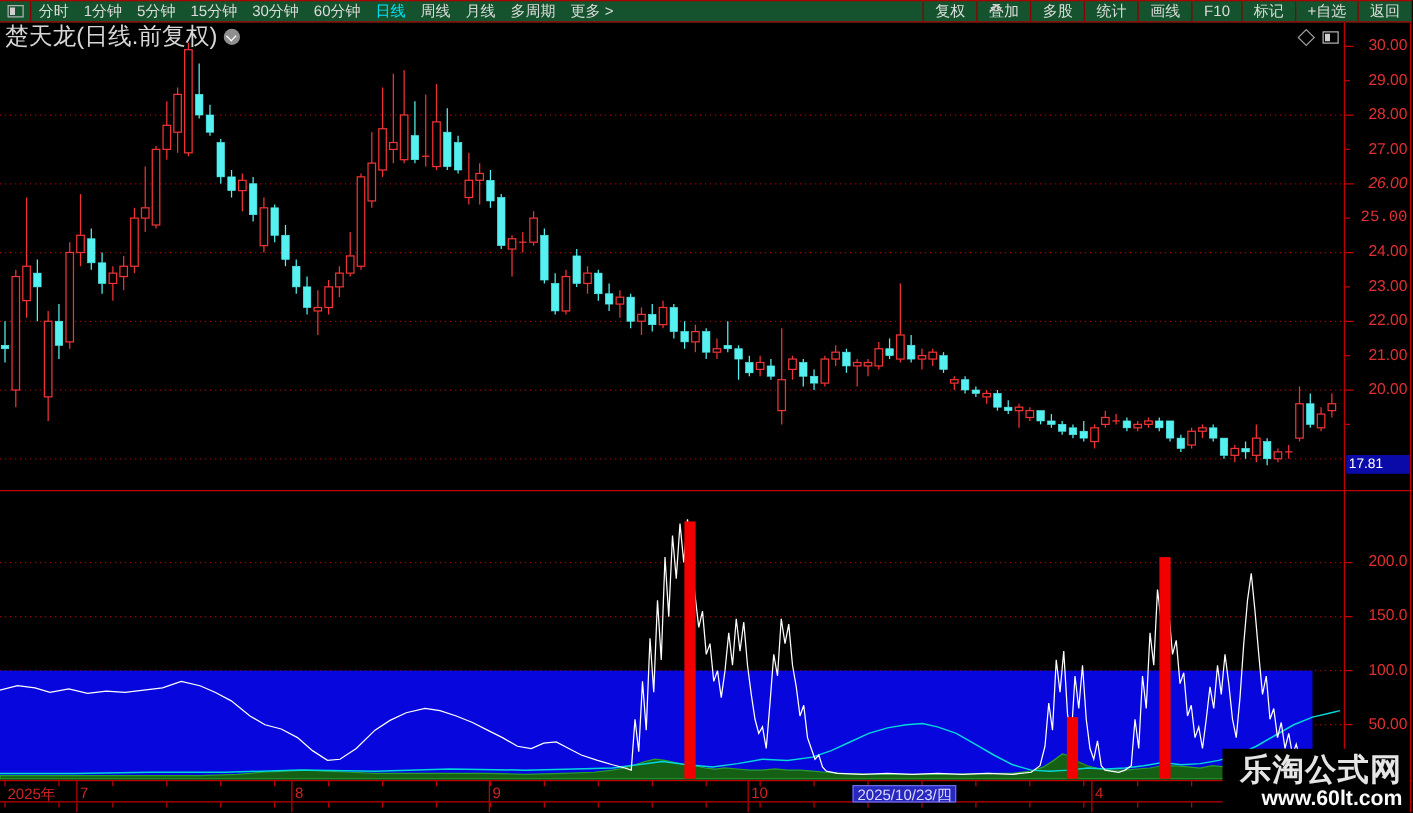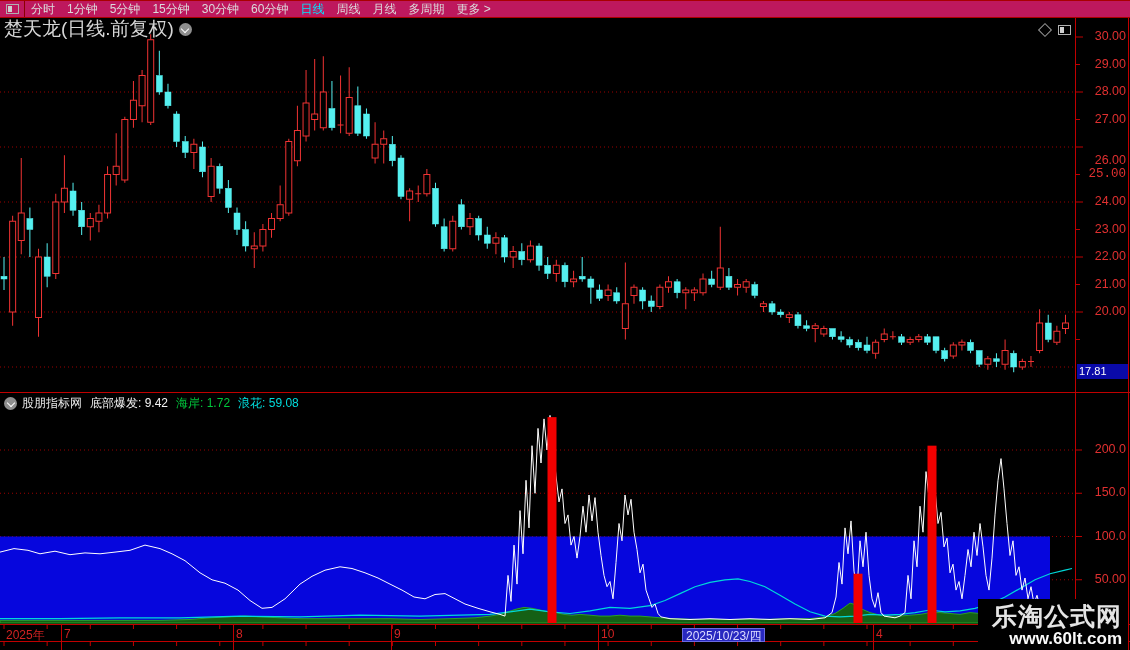--- a/index.html
+++ b/index.html
@@ -3,21 +3,21 @@
 <meta charset="utf-8">
 <style>
   html,body{margin:0;padding:0;background:#000;}
   #app{position:relative;width:1130px;height:650px;background:#000;overflow:hidden;
        font-family:"Liberation Sans",sans-serif;-webkit-font-smoothing:none;}
   #plot{position:absolute;left:0;top:0;width:1130px;height:650px;}
   .layer{position:absolute;left:0;top:0;width:1050px;height:650px;pointer-events:none;}
   
   #toolbar{position:absolute;left:0;top:0;width:1130px;height:18px;display:flex;
            justify-content:space-between;align-items:stretch;border-top:1px solid #a80000;
-           border-bottom:1px solid #a80000;box-sizing:border-box;background:#be185d;z-index:5;}
+           border-bottom:1px solid #a80000;box-sizing:border-box;background:#14532d;z-index:5;}
   .tb-group{display:flex;align-items:stretch;}
   .tb-item{color:#dcdcdc;font-size:12px;line-height:16px;padding:0 7px;white-space:nowrap;cursor:default;}
   .tb-left .tb-item{padding:0 6px;}
   .tb-item.active{color:#00e5ff;}
   .tb-right .tb-item{border-left:1px solid #8a0000;padding:0 9px;}
   .tb-right .tb-item:last-child{border-right:1px solid #8a0000;}
   .tb-iconcell{width:24px;border-right:1px solid #8a0000;display:flex;align-items:center;justify-content:center;}
   .splitrect{width:13px;height:10px;border:1px solid #b0b0b0;box-sizing:border-box;position:relative;}
   .splitrect::after{content:"";position:absolute;left:1px;top:1px;bottom:1px;width:4px;background:#d0d0d0;}
   
@@ -539,63 +539,69 @@
         <div class="tb-item">5分钟</div>
         <div class="tb-item">15分钟</div>
         <div class="tb-item">30分钟</div>
         <div class="tb-item">60分钟</div>
         <div class="tb-item active">日线</div>
         <div class="tb-item">周线</div>
         <div class="tb-item">月线</div>
         <div class="tb-item">多周期</div>
         <div class="tb-item">更多 &gt;</div>
       </div>
+    <div class="tb-group tb-right" id="tb-right">
+        <div class="tb-item">复权</div>
+        <div class="tb-item">叠加</div>
+        <div class="tb-item">多股</div>
+        <div class="tb-item">统计</div>
+        <div class="tb-item">画线</div>
+        <div class="tb-item">F10</div>
+        <div class="tb-item">标记</div>
+        <div class="tb-item">+自选</div>
+        <div class="tb-item">返回</div>
+      </div>
   </div>
 
   <div id="titlerow">
     <span id="chart-title">楚天龙(日线.前复权)</span>
     <span class="circ-chevron"></span>
   </div>
 
   <div id="corner-icons">
     <span class="diamond"></span>
     <span class="splitrect"></span>
   </div>
 
   <div class="layer" id="labels-layer">
       <div class="plabel" style="left: 1076px; top: 29px;">30.00</div>
       <div class="plabel" style="left: 1076px; top: 56.5px;">29.00</div>
       <div class="plabel" style="left: 1076px; top: 84px;">28.00</div>
       <div class="plabel" style="left: 1076px; top: 111.5px;">27.00</div>
-      <div class="plabel" style="left: 1076px; top: 153px;">26.00</div>
+      <div class="plabel" style="left: 1076px; top: 139px; font-style: italic;">26.00</div>
       <div class="plabel" style="left: 1076px; top: 166.5px; font-family: Liberation Mono, monospace;">25.00</div>
       <div class="plabel" style="left: 1076px; top: 194px;">24.00</div>
       <div class="plabel" style="left: 1076px; top: 221.5px;">23.00</div>
       <div class="plabel" style="left: 1076px; top: 249px;">22.00</div>
       <div class="plabel" style="left: 1076px; top: 276.5px;">21.00</div>
       <div class="plabel" style="left: 1076px; top: 304px;">20.00</div>
       <div class="plabel" style="left: 1120px; top: 331.5px;">19.00</div>
       <div class="plabel" style="left: 1076px; top: 442px;">200.0</div>
       <div class="plabel" style="left: 1076px; top: 485.25px;">150.0</div>
       <div class="plabel" style="left: 1076px; top: 528.5px;">100.0</div>
       <div class="plabel" style="left: 1076px; top: 571.75px;">50.00</div>
       <div class="mlabel" style="left: 64px; top: 627px;">7</div>
       <div class="mlabel" style="left: 236px; top: 627px;">8</div>
       <div class="mlabel" style="left: 394px; top: 627px;">9</div>
       <div class="mlabel" style="left: 601px; top: 627px;">10</div>
       <div class="mlabel" style="left: 876px; top: 627px;">4</div>
     </div>
 
   <div id="min-badge" style="top: 364.225px;">17.81</div>
 
-  <div id="ind-header">
-    <span class="circ-chevron" style="margin-left:0"></span>
-    <span class="src">股朋指标网</span>
-    <span id="ind-fields"><span class="fld" style="color: rgb(242, 242, 242);">底部爆发: 9.42</span><span class="fld" style="color: rgb(0, 200, 60);">海岸: 1.72</span><span class="fld" style="color: rgb(0, 220, 220);">浪花: 59.08</span></span>
-  </div>
 
   <div id="year-label">2025年</div>
   <div id="date-highlight" style="left: 682px;">2025/10/23/四</div>
 
   <div id="watermark">
     <div class="w1">乐淘公式网</div>
     <div class="w2">www.60lt.com</div>
   </div>
 </div>
 

